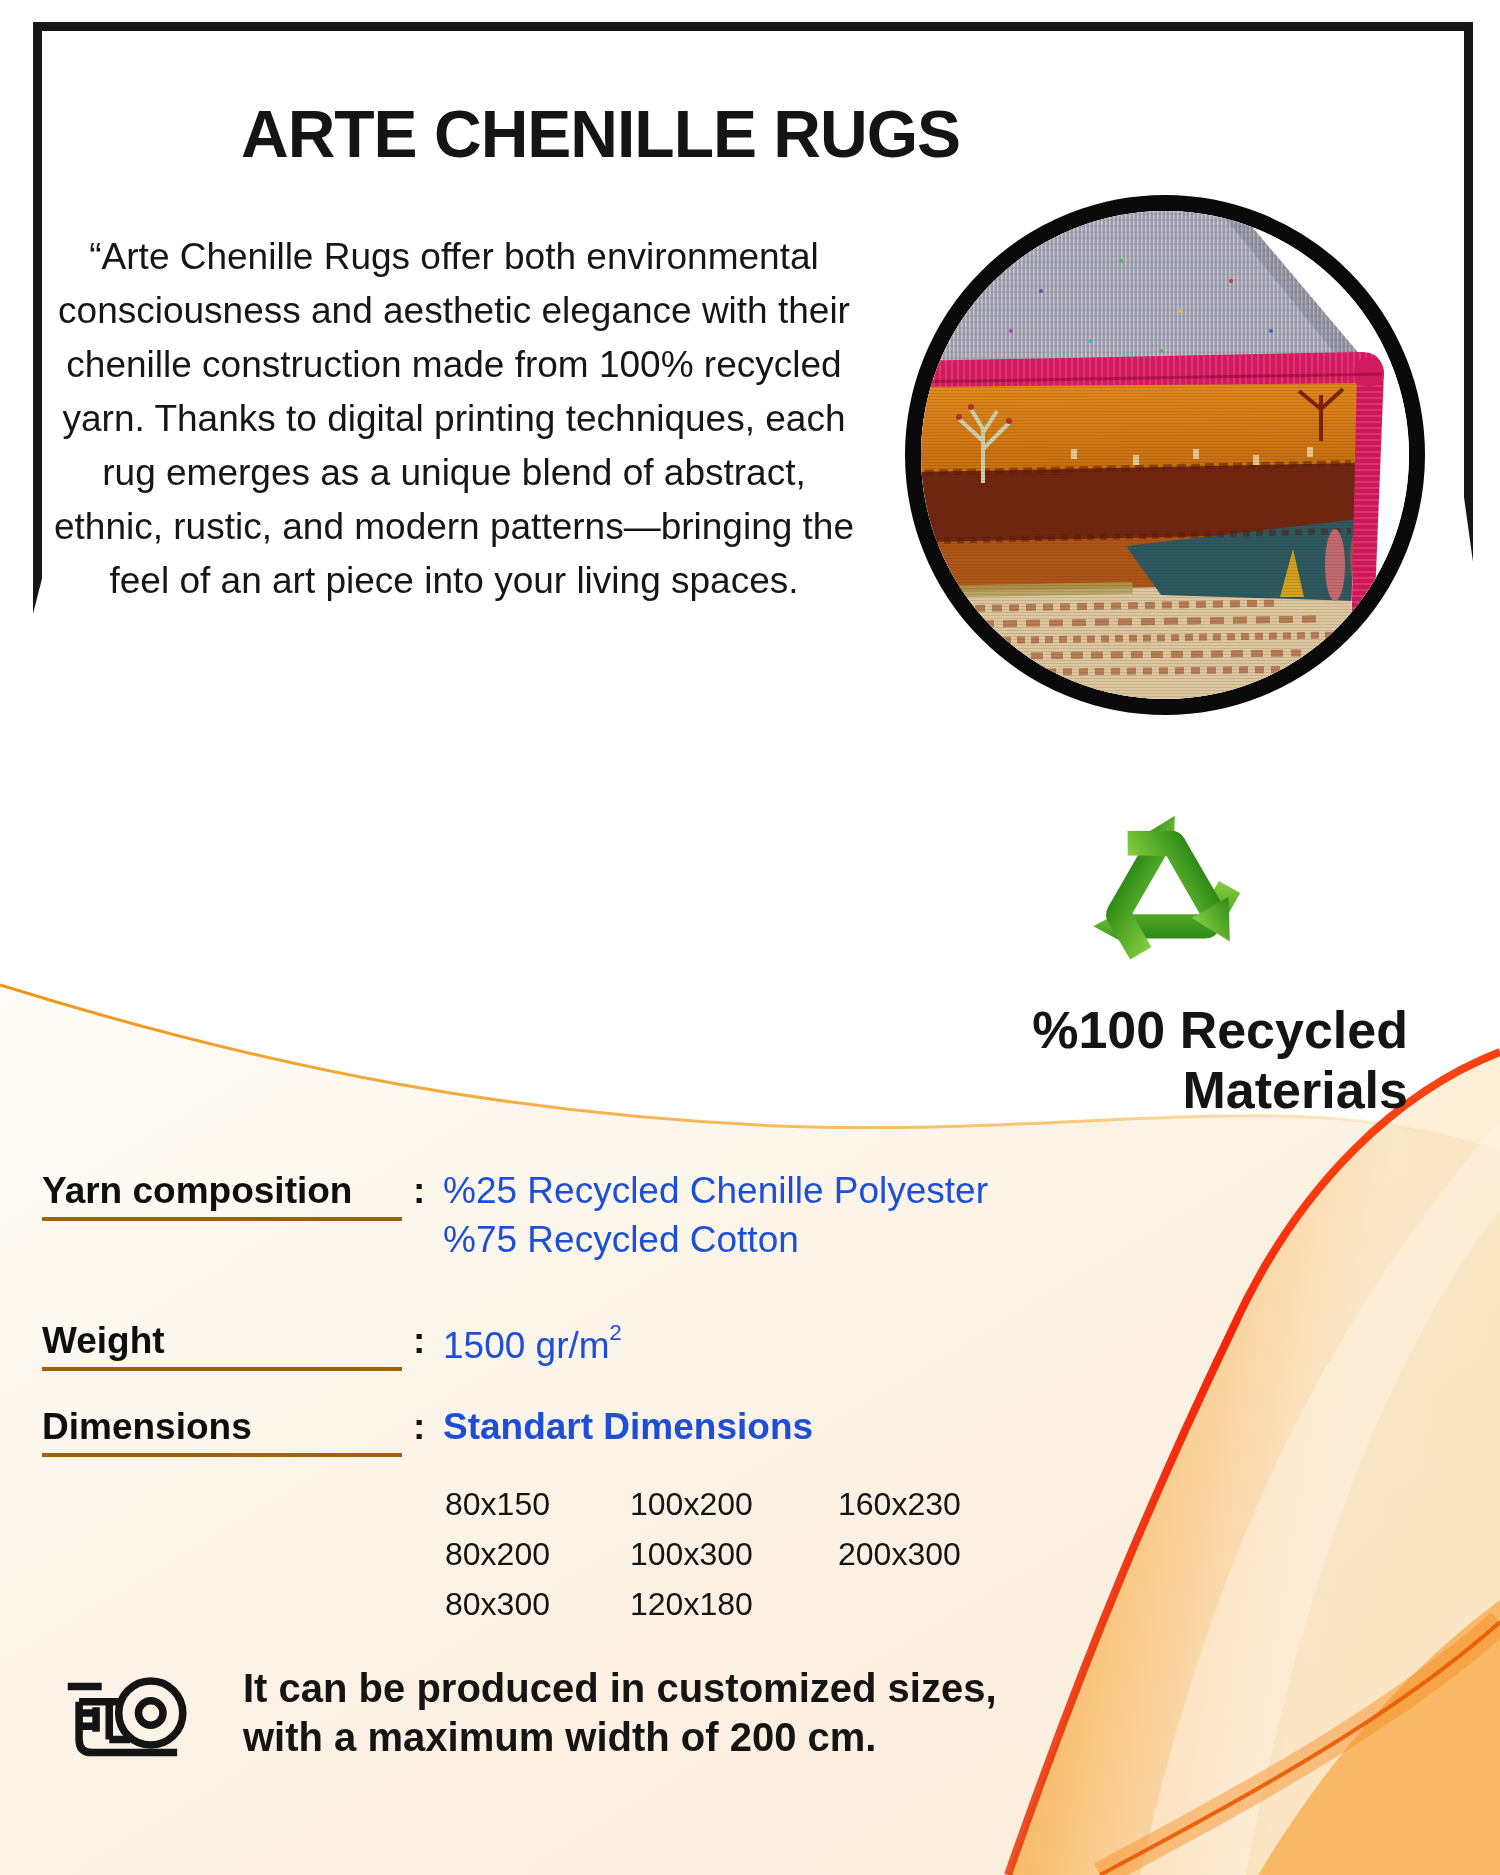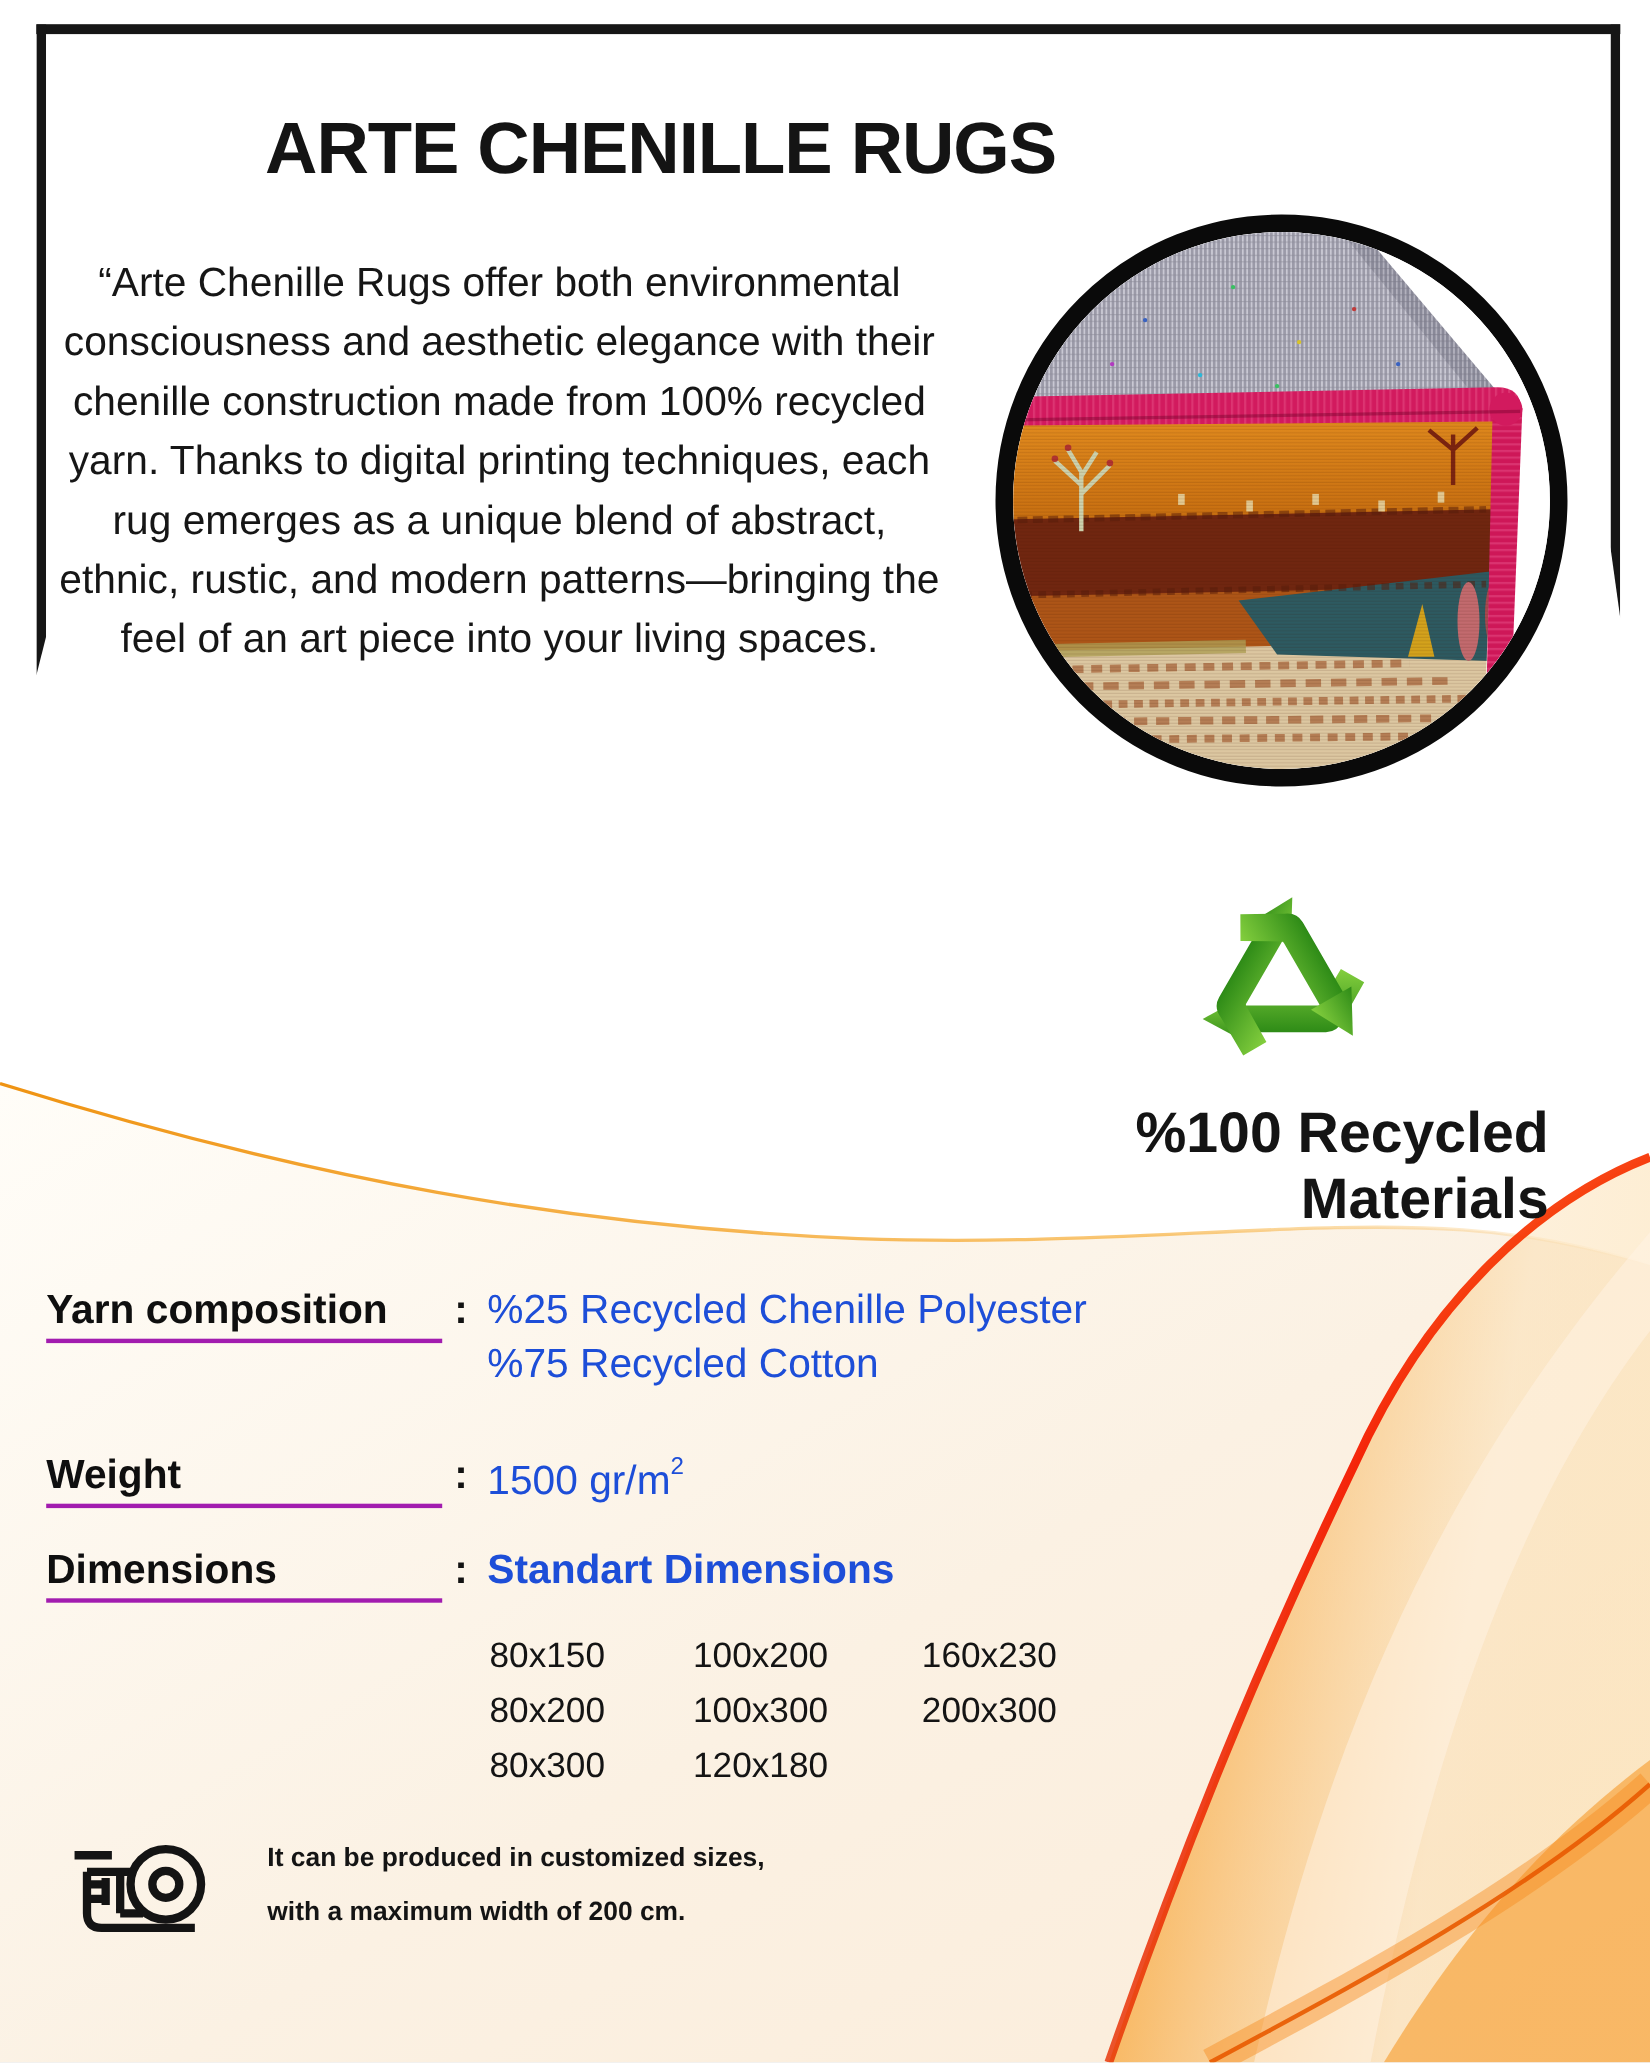--- a/index.html
+++ b/index.html
@@ -24,33 +24,33 @@
   
   .rug-circle{left:905px;top:195px;width:488px;height:488px;border:16px solid #0a0a0a;
     border-radius:50%;background:#ffffff;overflow:hidden;}
   .rug-circle svg{display:block;}
   
   .recycle{left:1063px;top:784px;width:206px;height:218px;}
   .badge-label{left:908px;top:1000px;width:500px;text-align:right;
     font-size:52px;font-weight:800;color:#141414;}
   
   .spec-row{position:absolute;left:42px;font-size:37px;}
-  .spec-label{display:inline-block;width:360px;border-bottom:4px solid #a21caf;
+  .spec-label{display:inline-block;width:360px;border-bottom:4px solid #a16207;
     padding-bottom:5px;font-weight:700;color:#0f0f0f;}
   .spec-colon{position:absolute;left:371px;top:0;font-weight:700;}
   .spec-val{position:absolute;left:401px;top:0;white-space:nowrap;color:#1d4ed8;}
   .spec-val.second{top:49px;}
   .spec-val.boldval{font-weight:700;}
   .spec-val sup{font-size:22px;vertical-align:18px;}
   
   .sizes{left:445px;top:1486px;display:grid;grid-template-columns:185px 208px 220px;
     grid-auto-rows:50px;font-size:32px;color:#141414;}
   
   .note-icon{left:64px;top:1662px;width:132px;height:102px;}
-  .note-text{left:243px;top:1664px;width:900px;font-size:24px;font-weight:700;
+  .note-text{left:243px;top:1664px;width:900px;font-size:40px;font-weight:700;
     line-height:49px;color:#141414;}
   .bg-svg{left:0;top:0;width:1500px;height:1875px;z-index:0;}
   .z1{z-index:1;}
 </style>
 </head>
 <body>
 
 <div class="page">
 
   <svg class="abs bg-svg" viewBox="0 0 1500 1875" width="1500" height="1875">

